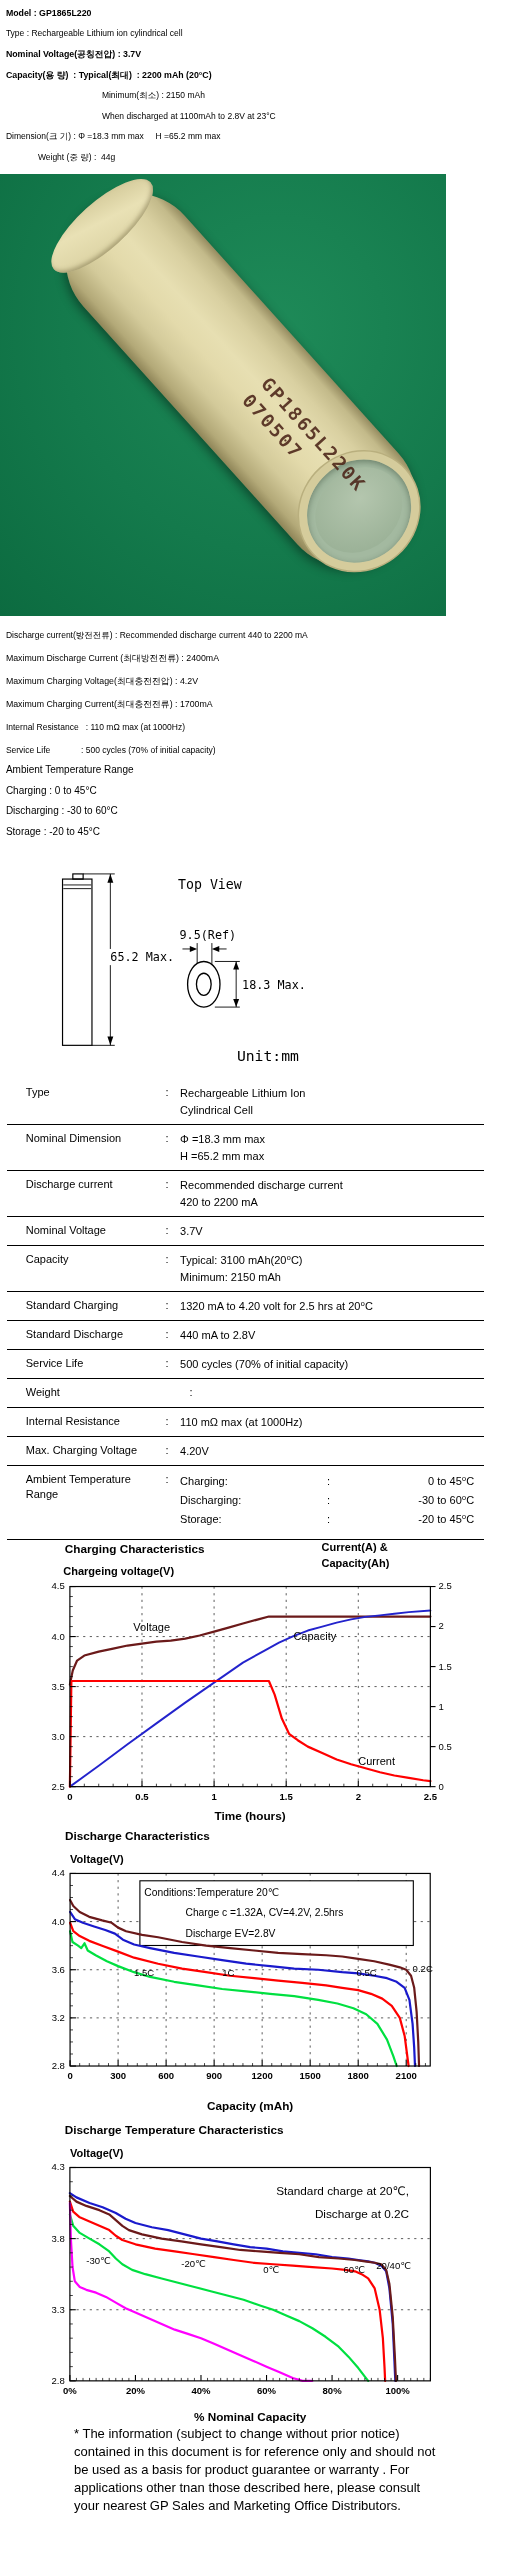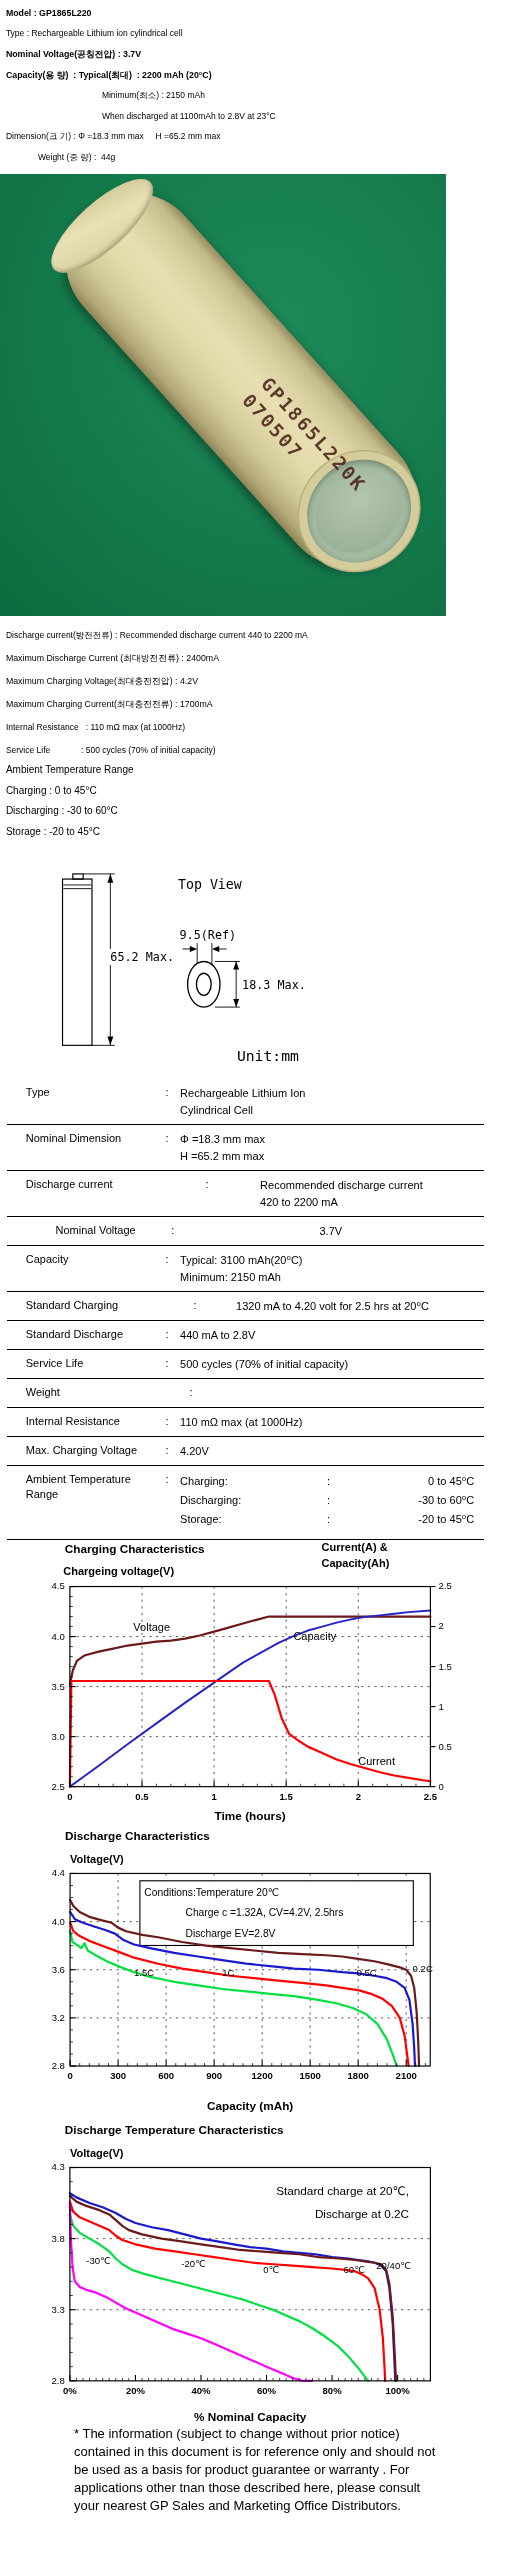--- a/index.html
+++ b/index.html
@@ -135,44 +135,44 @@
       </div>
     </div>
     <div class="t-row" style="min-height: 46px;">
       <div class="t-label">Nominal Dimension</div>
       <div class="t-colon">:</div>
       <div class="t-value">
         <div>Φ =18.3 mm max</div>
         <div>H =65.2 mm max</div>
       </div>
     </div>
-    <div class="t-row" style="min-height: 46px; gap: 40px;">
+    <div class="t-row" style="min-height: 46px;">
       <div class="t-label">Discharge current</div>
       <div class="t-colon">:</div>
       <div class="t-value">
         <div>Recommended discharge current</div>
         <div>420 to 2200 mA</div>
       </div>
     </div>
-    <div class="t-row" style="min-height: 29px; text-align: center;">
+    <div class="t-row" style="min-height: 29px;">
       <div class="t-label">Nominal Voltage</div>
       <div class="t-colon">:</div>
       <div class="t-value">
         <div>3.7V</div>
       </div>
     </div>
     <div class="t-row" style="min-height: 46px;">
       <div class="t-label">Capacity</div>
       <div class="t-colon">:</div>
       <div class="t-value">
         <div>Typical: 3100 mAh(20⁰C)</div>
         <div>Minimum: 2150 mAh</div>
       </div>
     </div>
-    <div class="t-row" style="min-height: 29px; gap: 28px;">
+    <div class="t-row" style="min-height: 29px;">
       <div class="t-label">Standard Charging</div>
       <div class="t-colon">:</div>
       <div class="t-value">
         <div>1320 mA   to 4.20 volt for 2.5 hrs at 20⁰C</div>
       </div>
     </div>
     <div class="t-row" style="min-height: 29px;">
       <div class="t-label">Standard Discharge</div>
       <div class="t-colon">:</div>
       <div class="t-value">

